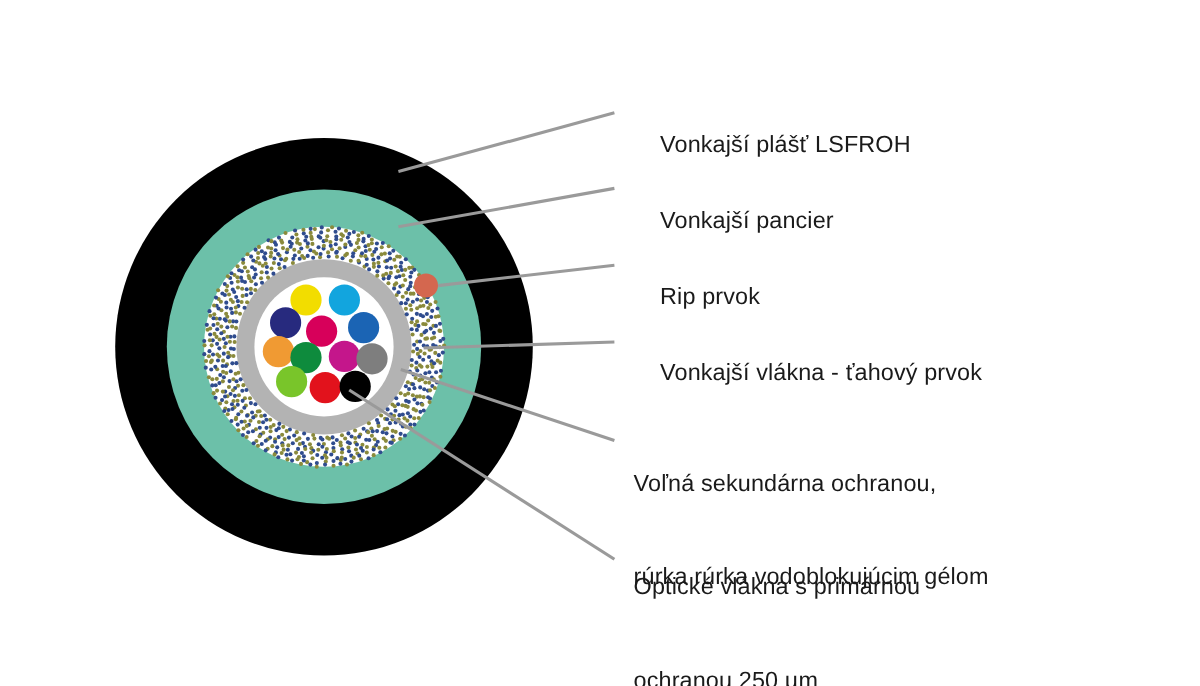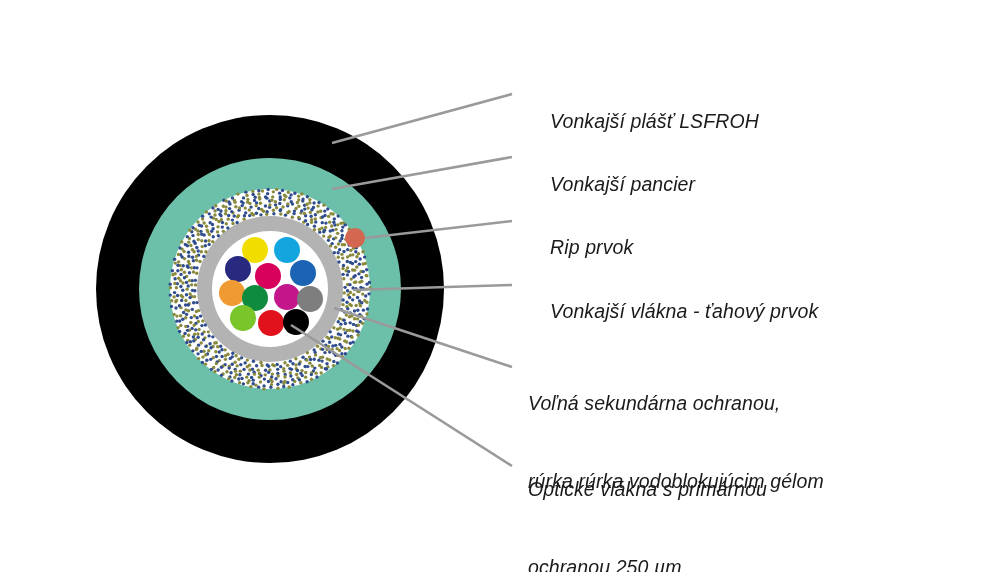--- a/index.html
+++ b/index.html
@@ -3,21 +3,21 @@
 <meta charset="utf-8">
 <style>
   html,body{margin:0;padding:0;}
   body{
     width:1000px;height:572px;
     background:#ffffff;
     font-family:"Liberation Sans", sans-serif;
     overflow:hidden;
     position:relative;
   }
-  #stage{position:absolute;inset:0;width:1000px;height:572px;font-style:italic;}
+  #stage{position:absolute;inset:0;width:1000px;height:572px;}
   svg.diagram{position:absolute;left:0;top:0;width:1000px;height:572px;display:block;}
   .label{
     position:absolute;
     font-family:"Liberation Sans", sans-serif;
     font-size:19.5px;
     line-height:26px;
     color:#1a1a1a;
     white-space:pre;
     letter-spacing:0.1px;
   }

